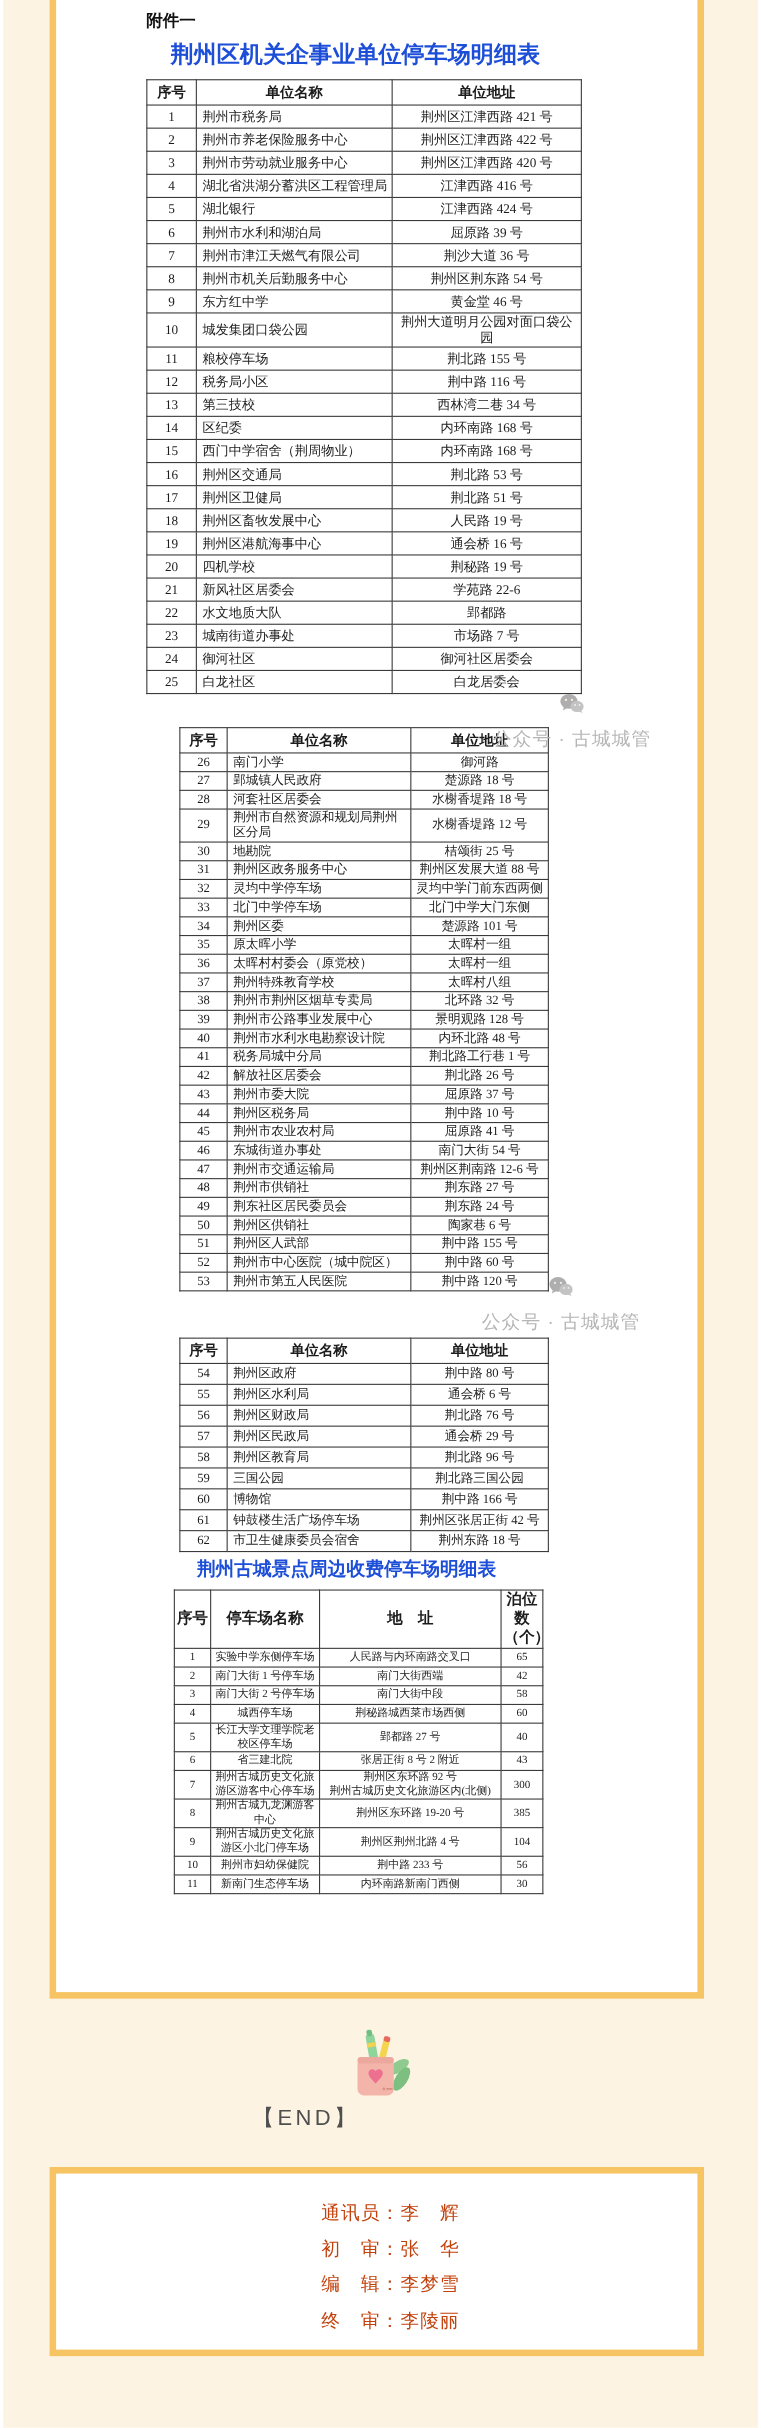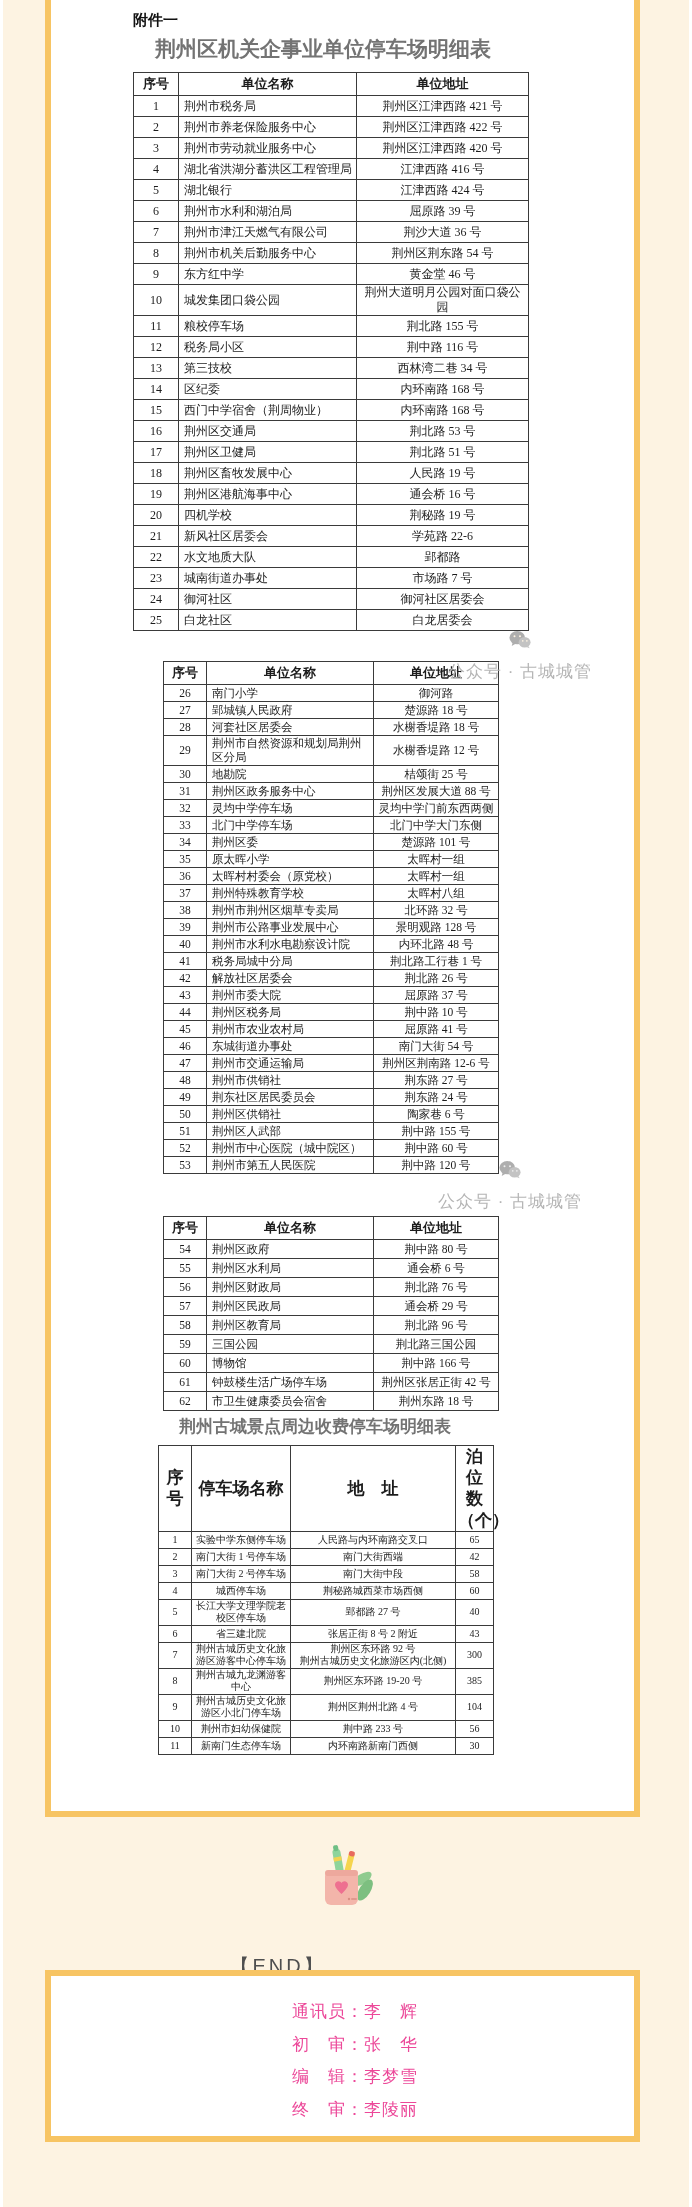--- a/index.html
+++ b/index.html
@@ -11,21 +11,21 @@
   .card{
     position:absolute;left:45px;width:595px;box-sizing:border-box;
     border:6px solid #f7c463;background:#ffffff;
   }
   .main-card{top:-8px;height:1825px;padding-top:12px;}
   .credits-card{top:1970px;height:172px;padding:20px 0 0 241px;}
 
   .att-label{font-weight:bold;font-size:15px;color:#111;height:20px;line-height:20px;}
   .att1-label{margin:0 0 0 82px;}
   .att2-label{margin:26px 0 0 109px;}
-  .doc-title{font-weight:bold;color:#737373;text-align:center;margin:0;}
+  .doc-title{font-weight:bold;color:#1d4ed8;text-align:center;margin:0;}
   .title1{font-size:21px;width:380px;margin:4px 0 8px 82px;line-height:30px;}
   .title2{font-size:17px;width:330px;margin:2px 0 4px 99px;line-height:28px;}
 
   table{border-collapse:collapse;table-layout:fixed;background:#fff;color:#1c1c1c;}
   th,td{border:1px solid #3a3a3a;text-align:center;padding:0 2px;word-break:break-all;line-height:1.25;}
   th{font-weight:bold;font-size:13px;height:22px;white-space:pre-line;}
   .t1{width:380px;margin-left:82px;font-size:12px;}
   .t1 td{height:20px;}
   .t1 th:nth-child(1),.t1 td:nth-child(1){width:40px;}
   .t1 th:nth-child(2),.t1 td:nth-child(2){width:173px;}
@@ -37,44 +37,44 @@
   .t2 td{height:16px;}
   .t3{margin-top:42px;}
   .t3 td{height:18px;}
   .t23 th:nth-child(1),.t23 td:nth-child(1){width:38px;}
   .t23 th:nth-child(2),.t23 td:nth-child(2){width:162px;}
   .t23 th:nth-child(3),.t23 td:nth-child(3){width:120px;}
   .t23 td:nth-child(2){text-align:left;padding-left:5px;}
 
   .t4{width:315px;margin:4px 0 0 107px;font-size:10px;}
   .t4 td{height:16px;}
-  .t4 th{font-size:17px;}
+  .t4 th{font-size:14px;}
   .t4 th:nth-child(1),.t4 td:nth-child(1){width:28px;}
   .t4 th:nth-child(2),.t4 td:nth-child(2){width:94px;}
   .t4 th:nth-child(3),.t4 td:nth-child(3){width:160px;}
   .t4 th:nth-child(4),.t4 td:nth-child(4){width:33px;}
   .t4 td{white-space:pre-line;padding:0 1px;}
 
   .watermark{
     position:absolute;display:flex;align-items:center;gap:6px;
     color:#b5b5b5;font-family:Liberation Sans, sans-serif;
     font-size:17px;letter-spacing:1px;z-index:3;white-space:nowrap;flex-direction:column;
   }
   .wm1{top:630px;left:448px;}
   .wm2{top:1160px;left:438px;}
 
   .end-band-icon{position:absolute;left:316px;top:1845px;}
   .end-label{
-    position:absolute;top:1953px;left:0;width:556px;text-align:center;
+    position:absolute;top:1912px;left:0;width:556px;text-align:center;
     font-family:"Liberation Sans","DejaVu Sans",sans-serif;
     font-size:20px;color:#4f4f4f;letter-spacing:3px;
   }
   .credit-line{
     font-family:"Liberation Sans","DejaVu Sans",sans-serif;
-    font-size:17px;color:#ec4899;line-height:32.5px;letter-spacing:1px;
+    font-size:17px;color:#c2410c;line-height:32.5px;letter-spacing:1px;
   }
 </style>
 </head>
 <body>
 
 <div class="page">
 
   <div class="card main-card">
 
     <div class="att-label att1-label">附件一</div>

